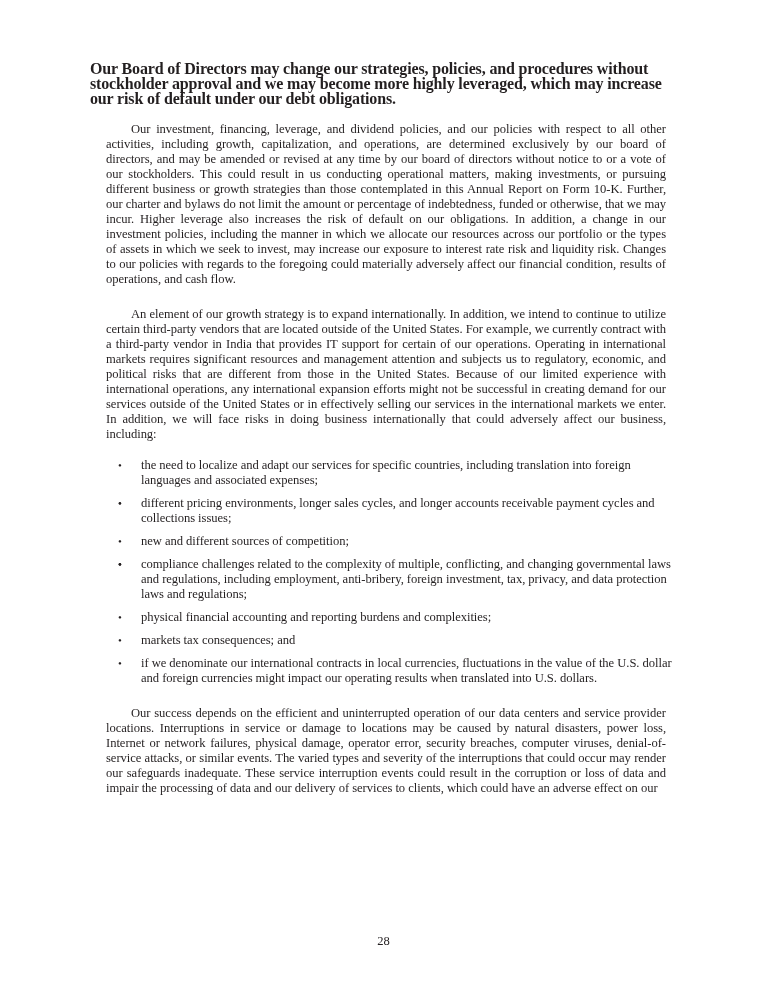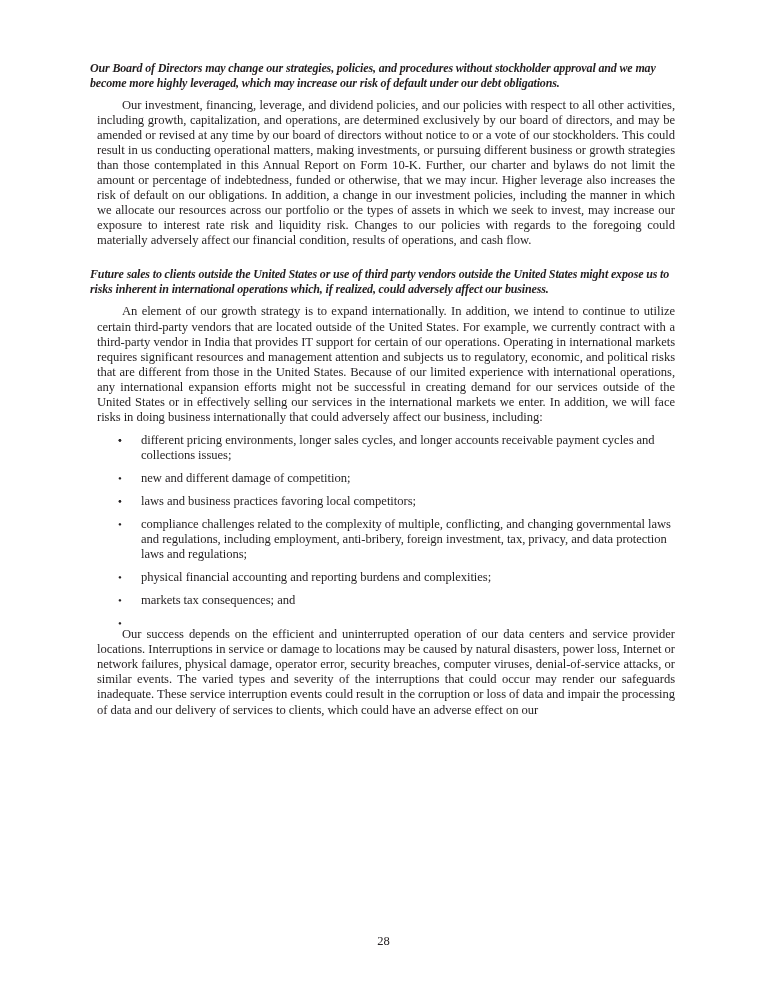--- a/index.html
+++ b/index.html
@@ -3,27 +3,27 @@
 <meta charset="utf-8">
 <style>
   html, body { margin: 0; padding: 0; background: #ffffff; }
   body {
     width: 768px; height: 1000px; position: relative; overflow: hidden;
     font-family: "Liberation Serif", "DejaVu Serif", serif;
     color: #231f20;
   }
   .page { position: absolute; left: 90px; top: 61px; width: 592px; }
   .heading {
-    font-weight: bold; font-style: italic;
-    font-size: 12px; line-height: 15px;
+    font-weight: bold; 
+    font-size: 16px; line-height: 15px;
     margin: 0 0 6px 0; letter-spacing: -0.15px;
   }
   .para {
     font-size: 12.6px; line-height: 15.05px;
-    margin: 7px; text-indent: 25px; text-align: justify;
+    margin: 16px; text-indent: 25px; text-align: justify;
     letter-spacing: -0.05px;
   }
   .section { margin-bottom: 19px; }
   .bullets { list-style: none; margin: 8px 0 0 0; padding: 0; }
   .bullet {
     position: relative; padding-left: 51px; font-size: 12.6px;
     line-height: 15.05px; margin-bottom: 8px; letter-spacing: -0.05px;
   }
   .bullet-dot {
     position: absolute; left: 28px; top: 0; font-size: 11px;
@@ -37,33 +37,32 @@
 <body>
 
 <div class="page">
 
   <div class="section">
     <p class="heading">Our Board of Directors may change our strategies, policies, and procedures without stockholder approval and we may become more highly leveraged, which may increase our risk of default under our debt obligations.</p>
     <p class="para">Our investment, financing, leverage, and dividend policies, and our policies with respect to all other activities, including growth, capitalization, and operations, are determined exclusively by our board of directors, and may be amended or revised at any time by our board of directors without notice to or a vote of our stockholders. This could result in us conducting operational matters, making investments, or pursuing different business or growth strategies than those contemplated in this Annual Report on Form 10-K. Further, our charter and bylaws do not limit the amount or percentage of indebtedness, funded or otherwise, that we may incur. Higher leverage also increases the risk of default on our obligations. In addition, a change in our investment policies, including the manner in which we allocate our resources across our portfolio or the types of assets in which we seek to invest, may increase our exposure to interest rate risk and liquidity risk. Changes to our policies with regards to the foregoing could materially adversely affect our financial condition, results of operations, and cash flow.</p>
   </div>
 
   <div class="section">
-    <p class="heading">Future sales to clients outside the United States or use of third party vendors outside the United States might expose us to risks inherent in international operations which, if realized, could adversely affect our business.</p>
     <p class="para">An element of our growth strategy is to expand internationally. In addition, we intend to continue to utilize certain third-party vendors that are located outside of the United States. For example, we currently contract with a third-party vendor in India that provides IT support for certain of our operations. Operating in international markets requires significant resources and management attention and subjects us to regulatory, economic, and political risks that are different from those in the United States. Because of our limited experience with international operations, any international expansion efforts might not be successful in creating demand for our services outside of the United States or in effectively selling our services in the international markets we enter. In addition, we will face risks in doing business internationally that could adversely affect our business, including:</p>
     <ul class="bullets">
+      <li class="bullet"><span class="bullet-dot">•</span><span>the need to localize and adapt our services for specific countries, including translation into foreign languages and associated expenses;</span></li>
+      <li class="bullet"><span class="bullet-dot">•</span></li>
+      <li class="bullet"><span class="bullet-dot">•</span><span>different pricing environments, longer sales cycles, and longer accounts receivable payment cycles and collections issues;</span></li>
+      <li class="bullet"><span class="bullet-dot">•</span><span>new and different sources of competition;</span></li>
       <li class="bullet"><span class="bullet-dot">•</span></li>
       <li class="bullet"><span class="bullet-dot">•</span></li>
-      <li class="bullet"><span class="bullet-dot">•</span><span>different pricing environments, longer sales cycles, and longer accounts receivable payment cycles and collections issues;</span></li>
-      <li class="bullet"><span class="bullet-dot">•</span><span>new and different damage of competition;</span></li>
-      <li class="bullet"><span class="bullet-dot">•</span></li>
-      <li class="bullet"><span class="bullet-dot">•</span><span>laws and business practices favoring local competitors;</span></li>
       <li class="bullet"><span class="bullet-dot">•</span><span>compliance challenges related to the complexity of multiple, conflicting, and changing governmental laws and regulations, including employment, anti-bribery, foreign investment, tax, privacy, and data protection laws and regulations;</span></li>
       <li class="bullet"><span class="bullet-dot">•</span><span>physical financial accounting and reporting burdens and complexities;</span></li>
       <li class="bullet"><span class="bullet-dot">•</span><span>markets tax consequences; and</span></li>
-      <li class="bullet"><span class="bullet-dot">•</span></li>
+      <li class="bullet"><span class="bullet-dot">•</span><span>if we denominate our international contracts in local currencies, fluctuations in the value of the U.S. dollar and foreign currencies might impact our operating results when translated into U.S. dollars.</span></li>
     </ul>
   </div>
 
   <div class="section">
     <p class="para">Our success depends on the efficient and uninterrupted operation of our data centers and service provider locations. Interruptions in service or damage to locations may be caused by natural disasters, power loss, Internet or network failures, physical damage, operator error, security breaches, computer viruses, denial-of-service attacks, or similar events. The varied types and severity of the interruptions that could occur may render our safeguards inadequate. These service interruption events could result in the corruption or loss of data and impair the processing of data and our delivery of services to clients, which could have an adverse effect on our</p>
   </div>
 
 </div>
 
 <div class="page-number">28</div>

